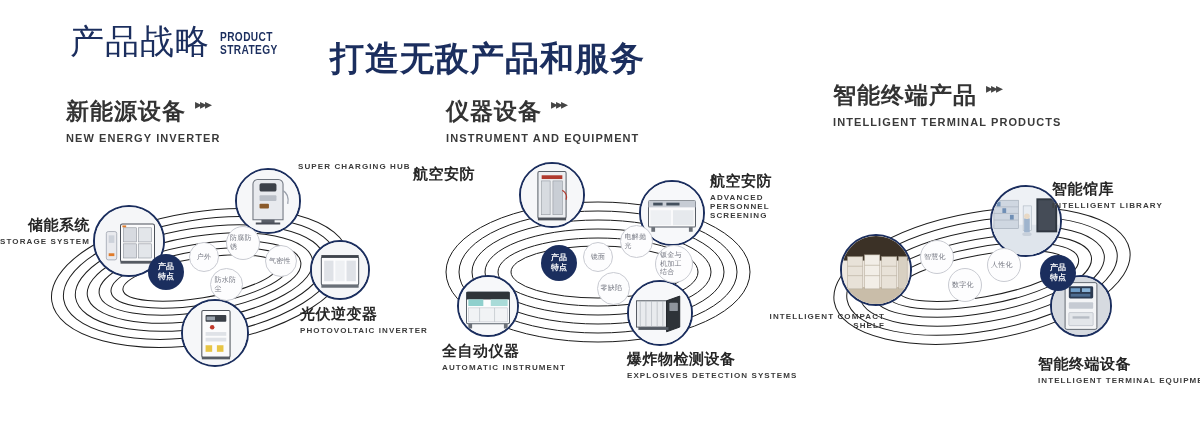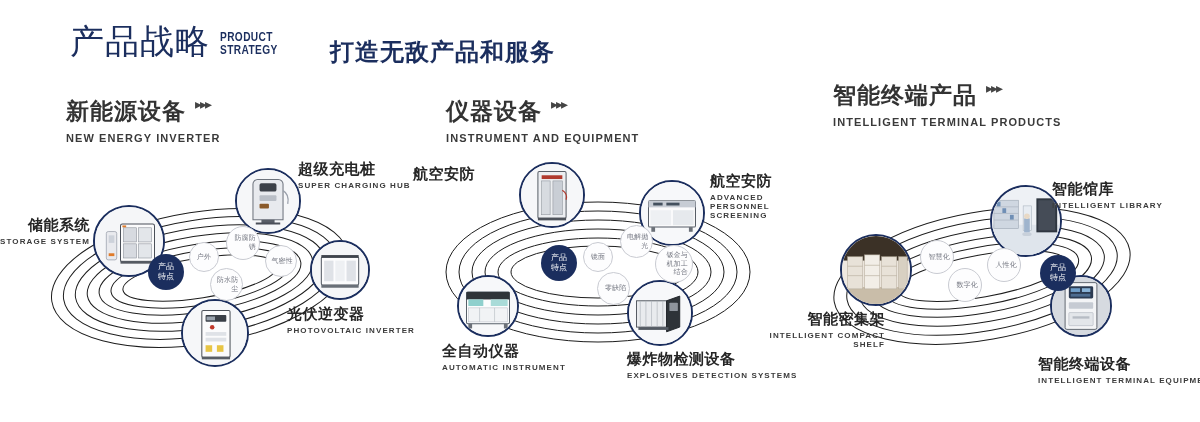--- a/index.html
+++ b/index.html
@@ -23,21 +23,21 @@
   }
   .hdr-en{
     margin-left:10px;margin-bottom:2px;
     font-size:13px;font-weight:bold;line-height:1.02;
     color:#1b2e5e;letter-spacing:.5px;
     transform:scaleX(.78);transform-origin:left bottom;
     font-family:"Liberation Sans",sans-serif;
   }
   .hdr-sub{
     position:absolute;left:330px;top:36px;
-    font-size:24px;font-weight:bold;color:#1b2e5e;letter-spacing:1px;
+    font-size:34px;font-weight:bold;color:#1b2e5e;letter-spacing:1px;
     font-family:"DejaVu Sans","Liberation Sans",sans-serif;
   }
 
   
   .sect{position:absolute;}
   .sect .cn{
     font-size:23px;font-weight:bold;color:#333;letter-spacing:1px;
     display:flex;align-items:flex-start;
     font-family:"DejaVu Sans","Liberation Sans",sans-serif;
   }
@@ -67,30 +67,30 @@
     box-sizing:border-box;
     display:flex;align-items:center;justify-content:center;
   }
   .node .art{position:absolute;left:0;top:0;width:100%;height:100%;}
 
   
   .feat{
     position:absolute;border-radius:50%;
     border:1px solid #c9cbd2;background:#fdfdfe;
     display:flex;align-items:center;justify-content:center;
-    text-align:right;color:#777a84;
+    text-align:left;color:#777a84;
     font-size:7px;line-height:1.25;letter-spacing:.2px;
     font-family:Liberation Serif, serif;
     box-sizing:border-box;
   }
   .core{
     position:absolute;border-radius:50%;
     background:#1b2e5e;color:#fff;
     display:flex;align-items:center;justify-content:center;
-    text-align:center;font-size:8px;font-weight:normal;line-height:1.25;
+    text-align:center;font-size:8px;font-weight:bold;line-height:1.25;
     font-family:"DejaVu Sans","Liberation Sans",sans-serif;
     box-sizing:border-box;
   }
 
   
   .lab{position:absolute;}
   .lab .cn{
     font-size:15px;font-weight:bold;color:#262626;letter-spacing:.5px;white-space:nowrap;
     font-family:"DejaVu Sans","Liberation Sans",sans-serif;
   }
@@ -177,36 +177,35 @@
         <path d="M22 10 h22 a5 5 0 0 1 5 5 v38 h-32 v-38 a5 5 0 0 1 5 -5 z" fill="#e8eaee" stroke="#6d737d" stroke-width="1.1"></path>
         <rect x="24" y="14" width="18" height="9" rx="2" fill="#3c4149"></rect>
         <rect x="24" y="27" width="18" height="6" rx="1" fill="#b9bec6"></rect>
         <rect x="24" y="36" width="10" height="5" rx="1" fill="#8a5a2b"></rect>
         <rect x="26" y="53" width="14" height="4" fill="#5a5f68"></rect>
         <path d="M20 57 h26" stroke="#4a4f58" stroke-width="2"></path>
         <path d="M49 22 q7 4 5 14" stroke="#9aa0ab" stroke-width="1.4" fill="none"></path>
       </svg>
     </div>
     <div class="lab" style="left:298px;top:10px;">
-      <div class="cn">超级充电桩</div>
       <div class="en">SUPER CHARGING HUB</div>
     </div>
 
     <div class="node" style="left:310px;top:90px;width:60px;height:60px;">
       <svg class="art" viewBox="0 0 60 60">
         <rect x="0" y="0" width="60" height="60" fill="#f5f6f8"></rect>
         <rect x="10" y="16" width="40" height="30" rx="1.5" fill="#fcfcfd" stroke="#545a63" stroke-width="1.1"></rect>
         <rect x="13" y="20" width="10" height="22" fill="#dfe2e7"></rect>
         <rect x="25" y="20" width="10" height="22" fill="#eef0f3"></rect>
         <rect x="37" y="20" width="10" height="22" fill="#dfe2e7"></rect>
         <rect x="10" y="14" width="40" height="3" fill="#3f444c"></rect>
         <rect x="10" y="46" width="40" height="3" fill="#6a7078"></rect>
       </svg>
     </div>
-    <div class="lab" style="left:287px;top:155px;">
+    <div class="lab" style="left:300px;top:155px;">
       <div class="cn">光伏逆变器</div>
       <div class="en">PHOTOVOLTAIC INVERTER</div>
     </div>
 
     <div class="node" style="left:181px;top:149px;width:68px;height:68px;">
       <svg class="art" viewBox="0 0 68 68">
         <rect x="0" y="0" width="68" height="68" fill="#f6f7f9"></rect>
         <rect x="20" y="10" width="30" height="50" rx="1.5" fill="#fbfbfc" stroke="#4d525a" stroke-width="1.1"></rect>
         <rect x="24" y="15" width="22" height="7" rx="1" fill="#3a3f47"></rect>
         <rect x="25" y="16.5" width="9" height="4" fill="#9aa3ae"></rect>
@@ -377,21 +376,20 @@
         <rect x="0" y="0" width="72" height="26" fill="#3b3126"></rect>
         <rect x="0" y="54" width="72" height="18" fill="#c9bda9"></rect>
         <rect x="6" y="22" width="16" height="34" fill="#e8e2d8" stroke="#b5ac9c" stroke-width=".6"></rect>
         <rect x="24" y="20" width="16" height="36" fill="#f2eee7" stroke="#b5ac9c" stroke-width=".6"></rect>
         <rect x="42" y="22" width="16" height="34" fill="#e8e2d8" stroke="#b5ac9c" stroke-width=".6"></rect>
         <path d="M6 32 h16 M6 42 h16 M24 31 h16 M24 42 h16 M42 32 h16 M42 42 h16" stroke="#b9b0a0" stroke-width=".7"></path>
         <rect x="60" y="22" width="9" height="34" fill="#d8d0c2" stroke="#b5ac9c" stroke-width=".6"></rect>
       </svg>
     </div>
     <div class="lab right wrap" style="left:-55px;top:160px;width:140px;">
-      <div class="cn">智能密集架</div>
       <div class="en" style="white-space:normal;width:100%;">INTELLIGENT COMPACT SHELF</div>
     </div>
 
     <div class="node" style="left:250px;top:125px;width:62px;height:62px;">
       <svg class="art" viewBox="0 0 62 62">
         <rect x="0" y="0" width="62" height="62" fill="#d6dae0"></rect>
         <rect x="14" y="6" width="34" height="50" rx="2" fill="#f3f4f6" stroke="#5a6069" stroke-width="1"></rect>
         <rect x="18" y="10" width="26" height="13" rx="1.5" fill="#2c3b52"></rect>
         <rect x="20" y="12" width="10" height="4" fill="#6f9ec9"></rect>
         <rect x="32" y="12" width="9" height="4" fill="#89b3d8"></rect>

